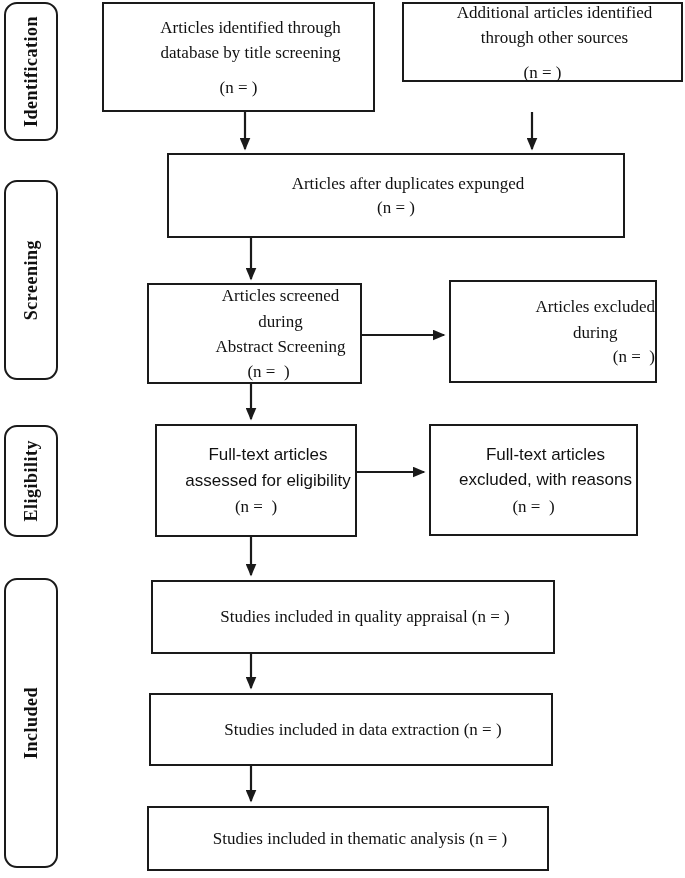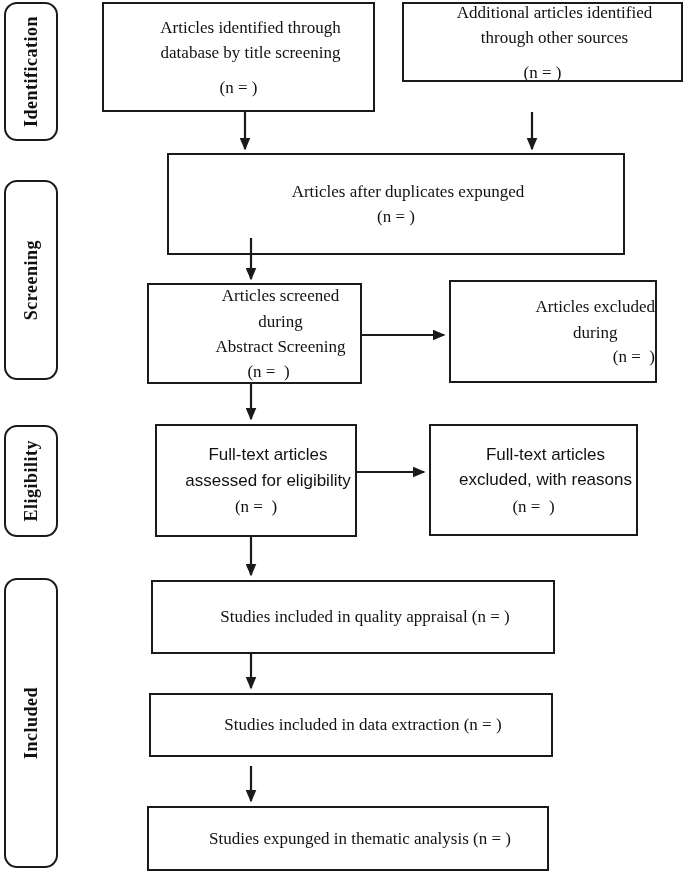--- a/index.html
+++ b/index.html
@@ -86,21 +86,21 @@
 database by title screening</div>
     <div class="box-n">(n = )</div>
   </div>
 
   <div class="box n-gap-lg" style="left:402px; top:2px; width:281px; height:80px;">
     <div class="box-text">Additional articles identified
 through other sources</div>
     <div class="box-n">(n = )</div>
   </div>
 
-  <div class="box" style="left:167px; top:153px; width:458px; height:102px;text-align:center;">
+  <div class="box" style="left:167px; top:153px; width:458px; height:85px;text-align:center;">
     <div class="box-text">Articles after duplicates expunged</div>
     <div class="box-n">(n = )</div>
   </div>
 
   <div class="box" style="left:147px; top:283px; width:215px; height:101px;padding-left:28px;">
     <div class="box-text">Articles screened during
 Abstract Screening</div>
     <div class="box-n">(n =  )</div>
   </div>
 
@@ -119,26 +119,26 @@
   <div class="box sans n-gap-sm" style="left:429px; top:424px; width:209px; height:112px;">
     <div class="box-text">Full-text articles
 excluded, with reasons</div>
     <div class="box-n">(n =  )</div>
   </div>
 
   <div class="box" style="left:151px; top:580px; width:404px; height:74px;">
     <div class="box-text">Studies included in quality appraisal (n = )</div>
   </div>
 
-  <div class="box" style="left:149px; top:693px; width:404px; height:64px;">
+  <div class="box" style="left:149px; top:693px; width:404px; height:73px;">
     <div class="box-text">Studies included in data extraction (n = )</div>
   </div>
 
   <div class="box" style="left:147px; top:806px; width:402px; height:65px;">
-    <div class="box-text">Studies expunged in thematic analysis (n = )</div>
+    <div class="box-text">Studies included in thematic analysis (n = )</div>
   </div>
 
   <svg class="arrows" viewBox="0 0 685 878">
     <defs>
       <marker id="ah" markerUnits="userSpaceOnUse" markerWidth="13" markerHeight="11" refX="11.5" refY="5.5" orient="auto">
         <path d="M0,0 L13,5.5 L0,11 Z" fill="#1a1a1a"></path>
       </marker>
     </defs>
     <line x1="245" y1="112" x2="245" y2="149" marker-end="url(#ah)"></line>
     <line x1="532" y1="112" x2="532" y2="149" marker-end="url(#ah)"></line>

